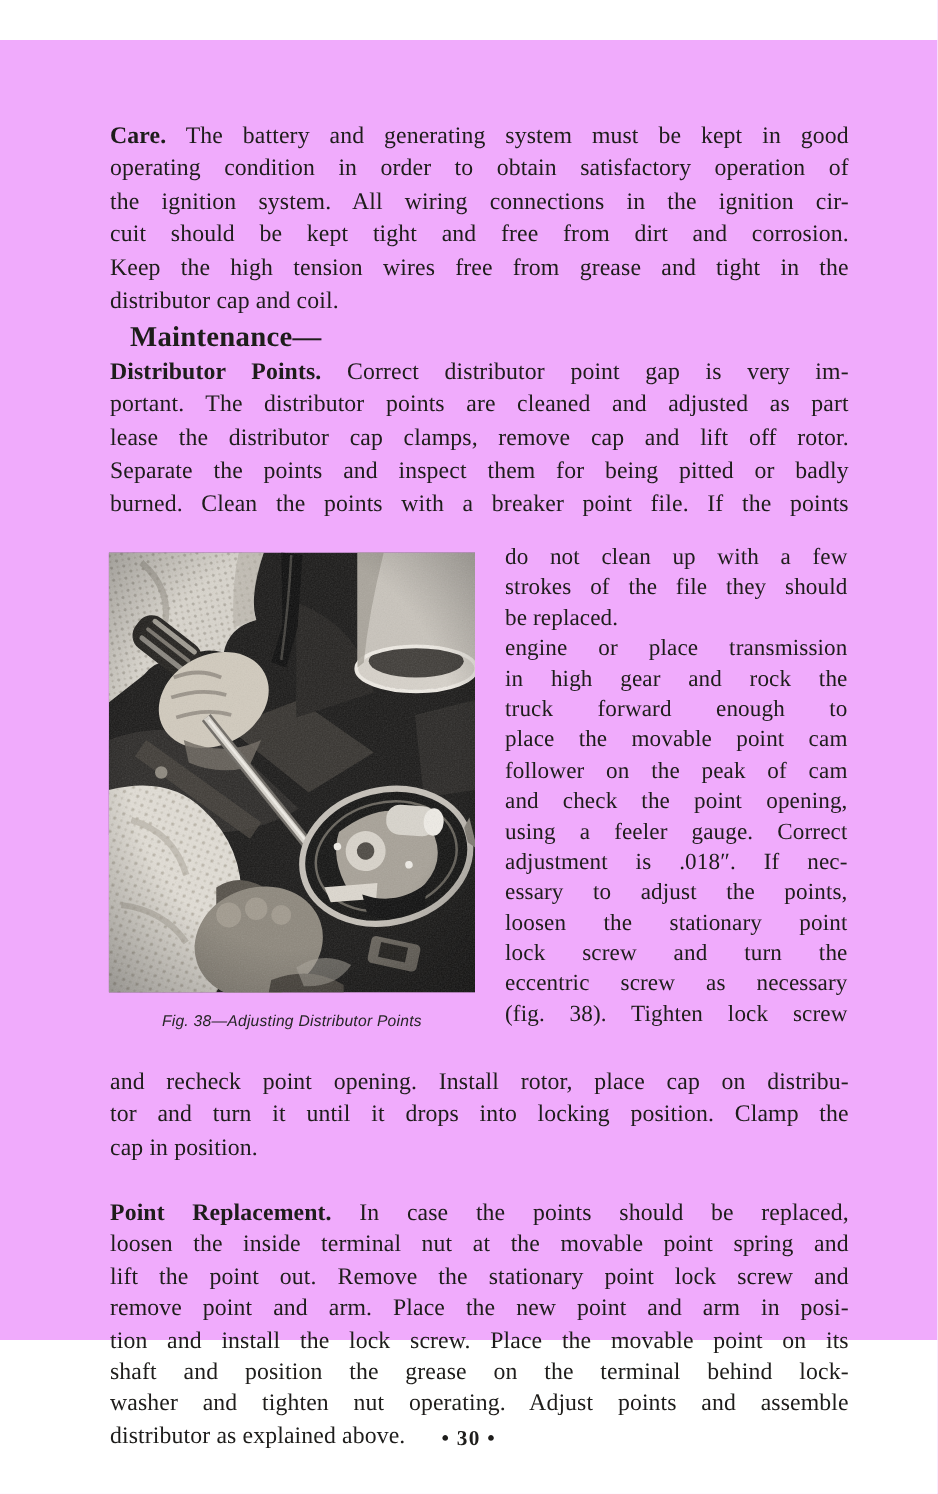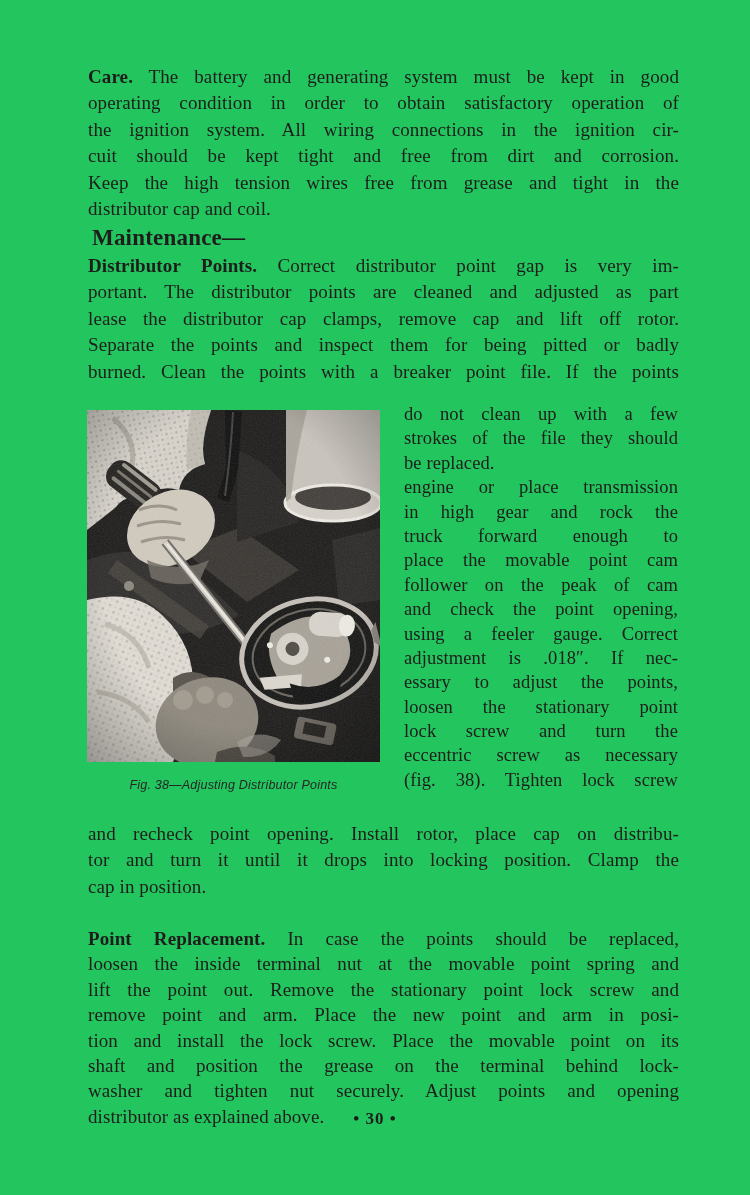--- a/index.html
+++ b/index.html
@@ -1,28 +1,28 @@
 <!DOCTYPE html>
 <html><head>
 <meta charset="utf-8">
 <style>
   html,body{margin:0;padding:0;background:#ffffff;}
   body{width:750px;height:1195px;overflow:hidden;}
-  .page{position:relative;width:750px;height:1195px;background:#22c55e;
-        font-family:"Liberation Serif",serif;color:#1e1d1b;}
+  .page{position:relative;width:750px;height:1040px;background:#f0abfc;
+        font-family:"Liberation Serif",serif;color:#1e1d1b;margin-top:32px;}
   .para{position:absolute;left:88px;width:591px;font-size:19px;letter-spacing:0.1px;}
   .tline{height:26.4px;line-height:26.4px;text-align:justify;text-align-last:justify;
          overflow:hidden;white-space:normal;}
   .tline b{font-weight:bold;}
   .tline.noj{text-align-last:left;}
   .tline.gap{margin-top:4px;}
   .rightcol{left:404px;width:274px;font-size:18.5px;}
   .rightcol .tline{height:24.4px;line-height:24.4px;}
   .tight .tline{height:25.4px;line-height:25.4px;}
-  .heading{position:absolute;left:92px;top:225px;font-size:23px;font-weight:bold;
+  .heading{position:absolute;left:104px;top:225px;font-size:23px;font-weight:bold;
            letter-spacing:0.2px;}
   .photo{position:absolute;left:87px;top:410px;width:293px;height:352px;}
   .caption{position:absolute;left:87px;top:778px;width:293px;text-align:center;
            font-family:"Liberation Sans",sans-serif;font-style:italic;font-weight:normal;
            font-size:12.5px;color:#262626;letter-spacing:0.2px;}
   .pageno{position:absolute;left:0;top:1109px;width:100%;text-align:center;
           font-size:17px;font-weight:bold;letter-spacing:1px;color:#1e1d1b;}
 </style>
 </head>
 <body>
@@ -183,19 +183,19 @@
       <div class="tline noj">cap in position.</div>
     </div>
 
   <div class="para tight" style="top:926px">
       <div class="tline"><b>Point Replacement.</b> In case the points should be replaced,</div>
       <div class="tline">loosen the inside terminal nut at the movable point spring and</div>
       <div class="tline">lift the point out. Remove the stationary point lock screw and</div>
       <div class="tline">remove point and arm. Place the new point and arm in posi-</div>
       <div class="tline">tion and install the lock screw. Place the movable point on its</div>
       <div class="tline">shaft and position the grease on the terminal behind lock-</div>
-      <div class="tline">washer and tighten nut securely. Adjust points and opening</div>
+      <div class="tline">washer and tighten nut operating. Adjust points and assemble</div>
       <div class="tline noj">distributor as explained above.</div>
     </div>
 
   <div class="pageno">• 30 •</div>
 
 </div>
 
 </body></html>

